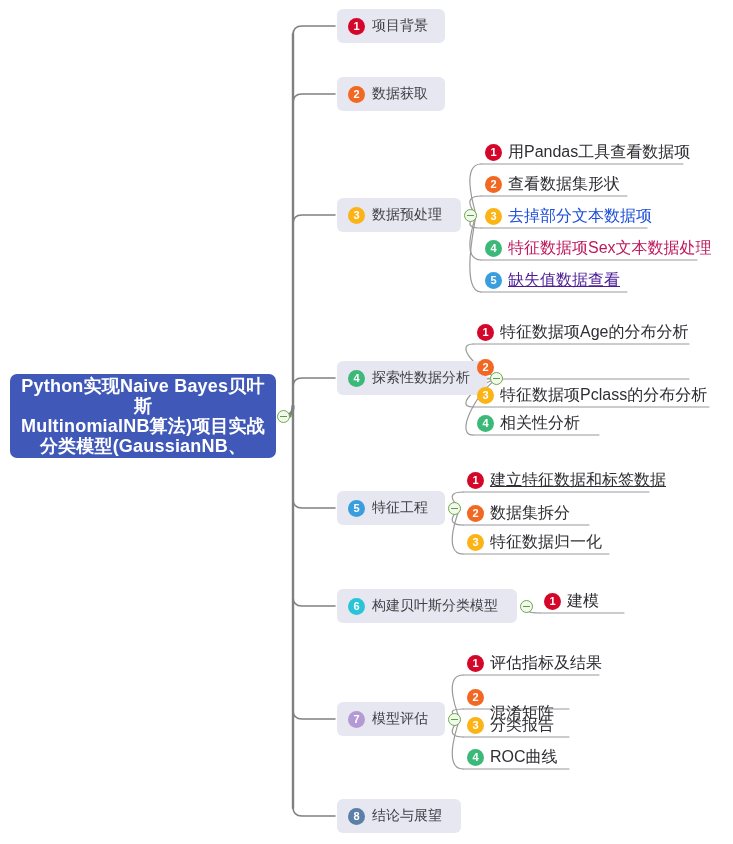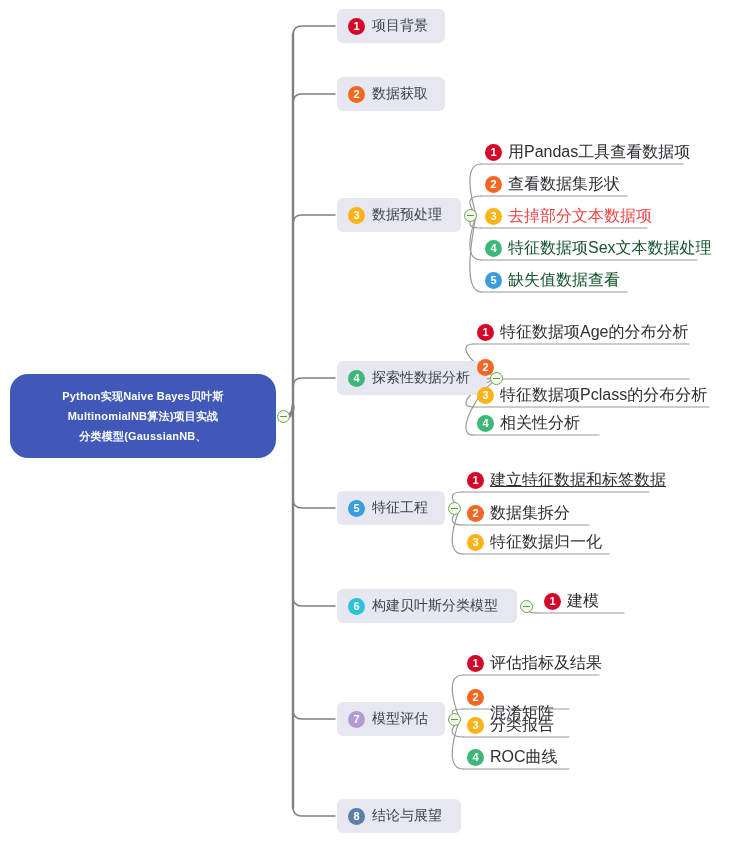--- a/index.html
+++ b/index.html
@@ -20,29 +20,29 @@
     left: 0; top: 0;
     width: 733px;
     height: 844px;
     pointer-events: none;
   }
 
   
   .root-node {
     position: absolute;
     box-sizing: border-box;
-    border-radius: 18px;
+    border-radius: 7px;
     background: #4058b8;
     color: #ffffff;
     display: flex;
     align-items: center;
     justify-content: center;
     text-align: center;
     font-weight: bold;
-    font-size: 11px;
+    font-size: 18px;
     line-height: 20px;
     padding: 6px 10px;
     letter-spacing: .2px;
   }
 
   
   .l1-node {
     position: absolute;
     box-sizing: border-box;
     height: 34px;
@@ -189,29 +189,29 @@
       <div class="leaf-node" style="left: 485px; top: 140px;">
         <span class="badge" style="background: rgb(212, 7, 42);">1</span>
         <span class="leaf-label" style="color: rgb(46, 46, 51);">用Pandas工具查看数据项</span>
       </div>
       <div class="leaf-node" style="left: 485px; top: 172px;">
         <span class="badge" style="background: rgb(242, 103, 34);">2</span>
         <span class="leaf-label" style="color: rgb(46, 46, 51);">查看数据集形状</span>
       </div>
       <div class="leaf-node" style="left: 485px; top: 204px;">
         <span class="badge" style="background: rgb(251, 179, 21);">3</span>
-        <span class="leaf-label" style="color: #ef4444;">去掉部分文本数据项</span>
+        <span class="leaf-label" style="color: #1d4ed8;">去掉部分文本数据项</span>
       </div>
       <div class="leaf-node" style="left: 485px; top: 236px;">
         <span class="badge" style="background: rgb(60, 184, 120);">4</span>
-        <span class="leaf-label" style="color: #14532d; text-align: right;">特征数据项Sex文本数据处理</span>
+        <span class="leaf-label" style="color: #be185d; text-align: right;">特征数据项Sex文本数据处理</span>
       </div>
       <div class="leaf-node" style="left: 485px; top: 268px;">
         <span class="badge" style="background: rgb(58, 158, 222);">5</span>
-        <span class="leaf-label" style="color: #14532d;">缺失值数据查看</span>
+        <span class="leaf-label" style="color: #4c1d95; text-decoration: underline;">缺失值数据查看</span>
       </div>
       <div class="l1-node" style="left: 337px; top: 361px; width: 150px; background: rgb(231, 231, 241);">
         <span class="badge" style="background: rgb(60, 184, 120);">4</span>
         <span class="l1-label" style="color: rgb(63, 63, 70);">探索性数据分析</span>
       </div>
       <div class="toggle" style="left: 489.5px; top: 371.5px; border-color: rgb(106, 171, 74);"></div>
       <div class="leaf-node" style="left: 477px; top: 320px;">
         <span class="badge" style="background: rgb(212, 7, 42);">1</span>
         <span class="leaf-label" style="color: rgb(46, 46, 51);">特征数据项Age的分布分析</span>
       </div>

